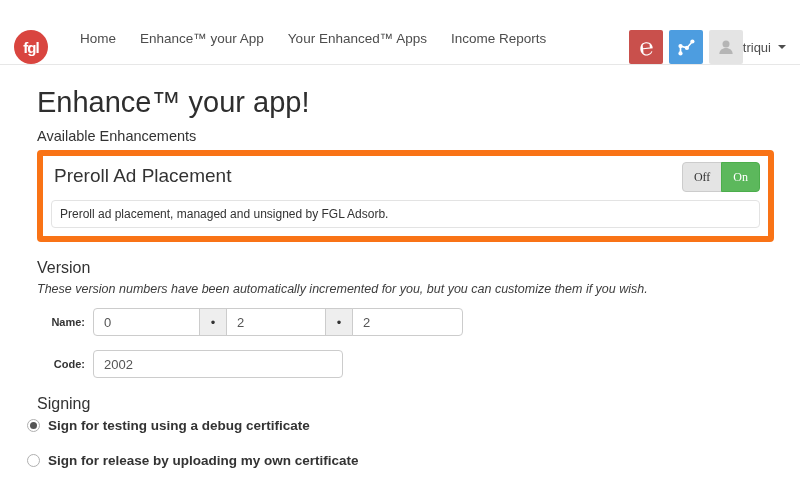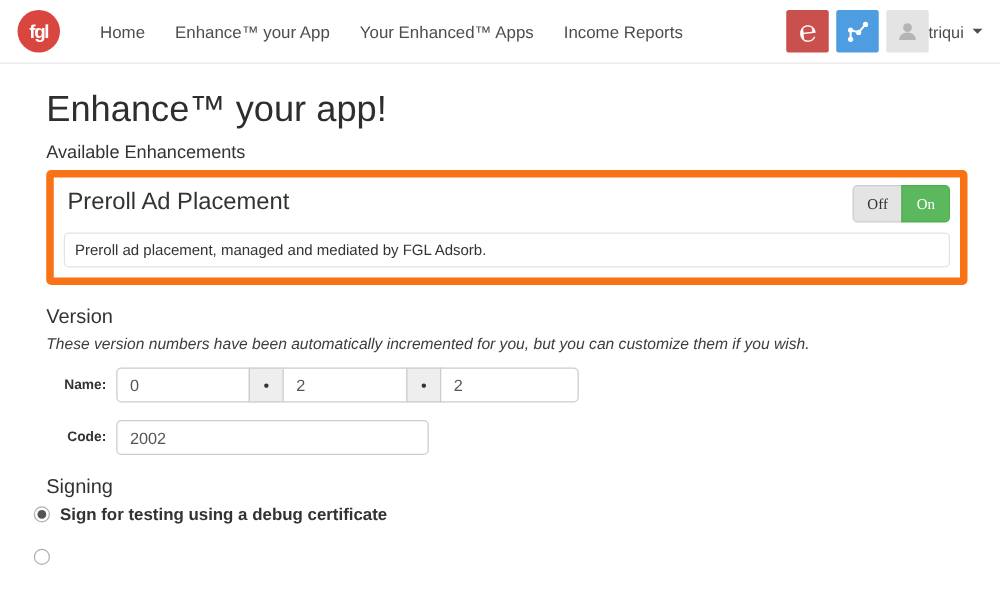--- a/index.html
+++ b/index.html
@@ -4,22 +4,22 @@
 <style>
   * { box-sizing: border-box; }
   html,body { margin:0; padding:0; }
   body {
     width:800px; height:482px; overflow:hidden;
     background:#fff; color:#333;
     font-family:"Liberation Sans","DejaVu Sans",sans-serif;
   }
 
   
-  .navbar { height:51px; background:#fff; border-bottom:1px solid #e7e7e7;
-            display:flex; align-items:center; padding:0 14px; }
+  .navbar { height:65px; background:#fff; border-bottom:1px solid #e7e7e7;
+            display:flex; align-items:flex-end; padding:0 14px; }
   .logo { width:34px; height:34px; border-radius:50%; background:#d9453f; color:#fff;
           display:flex; align-items:center; justify-content:center;
           font-weight:bold; font-size:15px; letter-spacing:-1px; flex:0 0 auto; }
   .nav-links { display:flex; margin-left:20px; }
   .nav-link { font-size:13.5px; color:#4d4d4d; text-decoration:none; padding:0 12px;
               line-height:51px; cursor:pointer; white-space:nowrap; }
   .navbar-right { margin-left:auto; display:flex; align-items:center; }
   .icon-sq { width:34px; height:34px; border-radius:2px; margin-left:6px;
              display:flex; align-items:center; justify-content:center; cursor:pointer; }
   .icon-e  { background:#c9504c; color:#fff; font-size:24px;
@@ -119,21 +119,21 @@
   <div class="section-label">Available Enhancements</div>
 
   <div class="panel">
     <div class="panel-head">
       <div class="panel-title">Preroll Ad Placement</div>
       <div class="btn-group">
         <button class="btn-toggle btn-off">Off</button>
         <button class="btn-toggle btn-on">On</button>
       </div>
     </div>
-    <div class="panel-desc">Preroll ad placement, managed and mediated by FGL Adsorb.</div>
+    <div class="panel-desc">Preroll ad placement, managed and unsigned by FGL Adsorb.</div>
   </div>
 
   <div class="section-heading">Version</div>
   <div class="version-note">These version numbers have been automatically incremented for you, but you can customize them if you wish.</div>
 
   <div class="form-row">
     <label class="form-label">Name:</label>
     <div class="ig">
       <input class="in-first" type="text" value="0" style="">
       <span class="addon">•</span>
@@ -149,15 +149,16 @@
   </div>
 
   <div class="section-heading">Signing</div>
 
   <div class="radio-row">
     <span class="radio-dot checked"></span>
     <span>Sign for testing using a debug certificate</span>
   </div>
   <div class="radio-row">
     <span class="radio-dot"></span>
+    <span>Sign for release by uploading my own certificate</span>
   </div>
 
 </div>
 
 </body></html>

